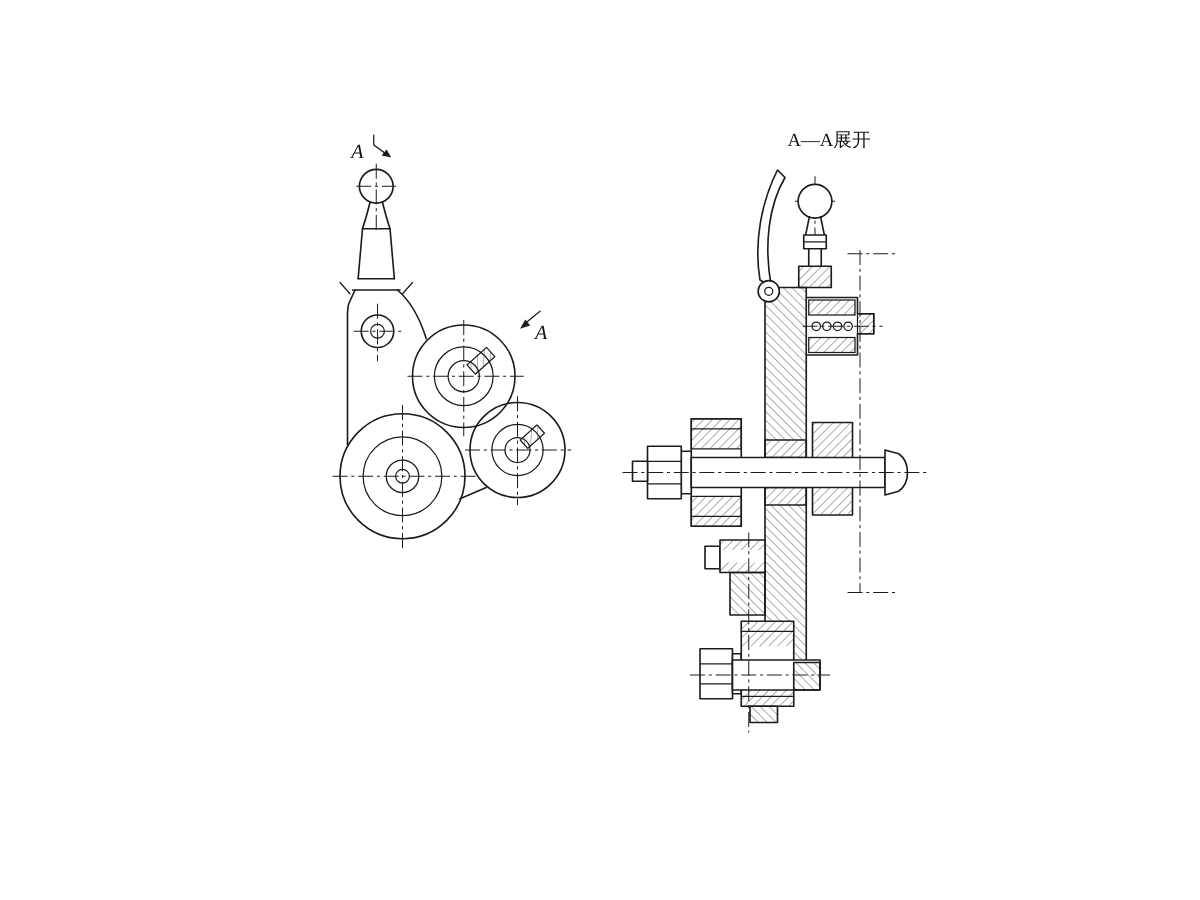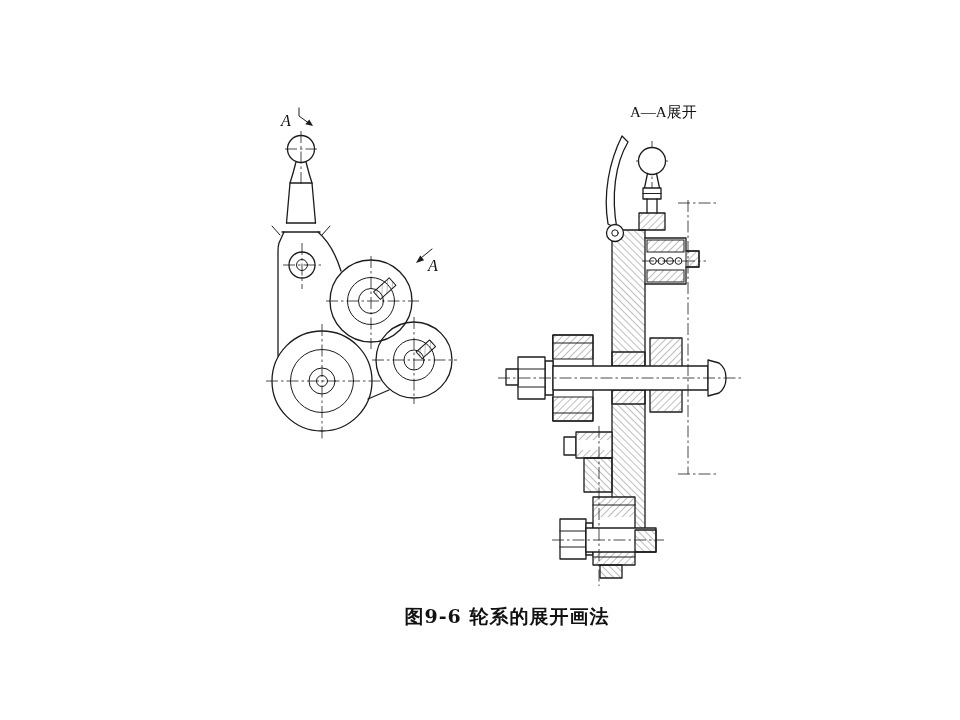--- a/index.html
+++ b/index.html
@@ -195,14 +195,13 @@
         <rect x="600" y="565" width="22" height="13" fill="url(#h2)"></rect>
       </g>
 
       <g class="cl">
         <path d="M599,426 L599,586"></path>
         <path d="M552,540 L664,540"></path>
       </g>
     </g>
   </svg>
 
-  <div class="caption">图9-6  轮系的展开画法</div>
 </div>
 
 </body></html>

